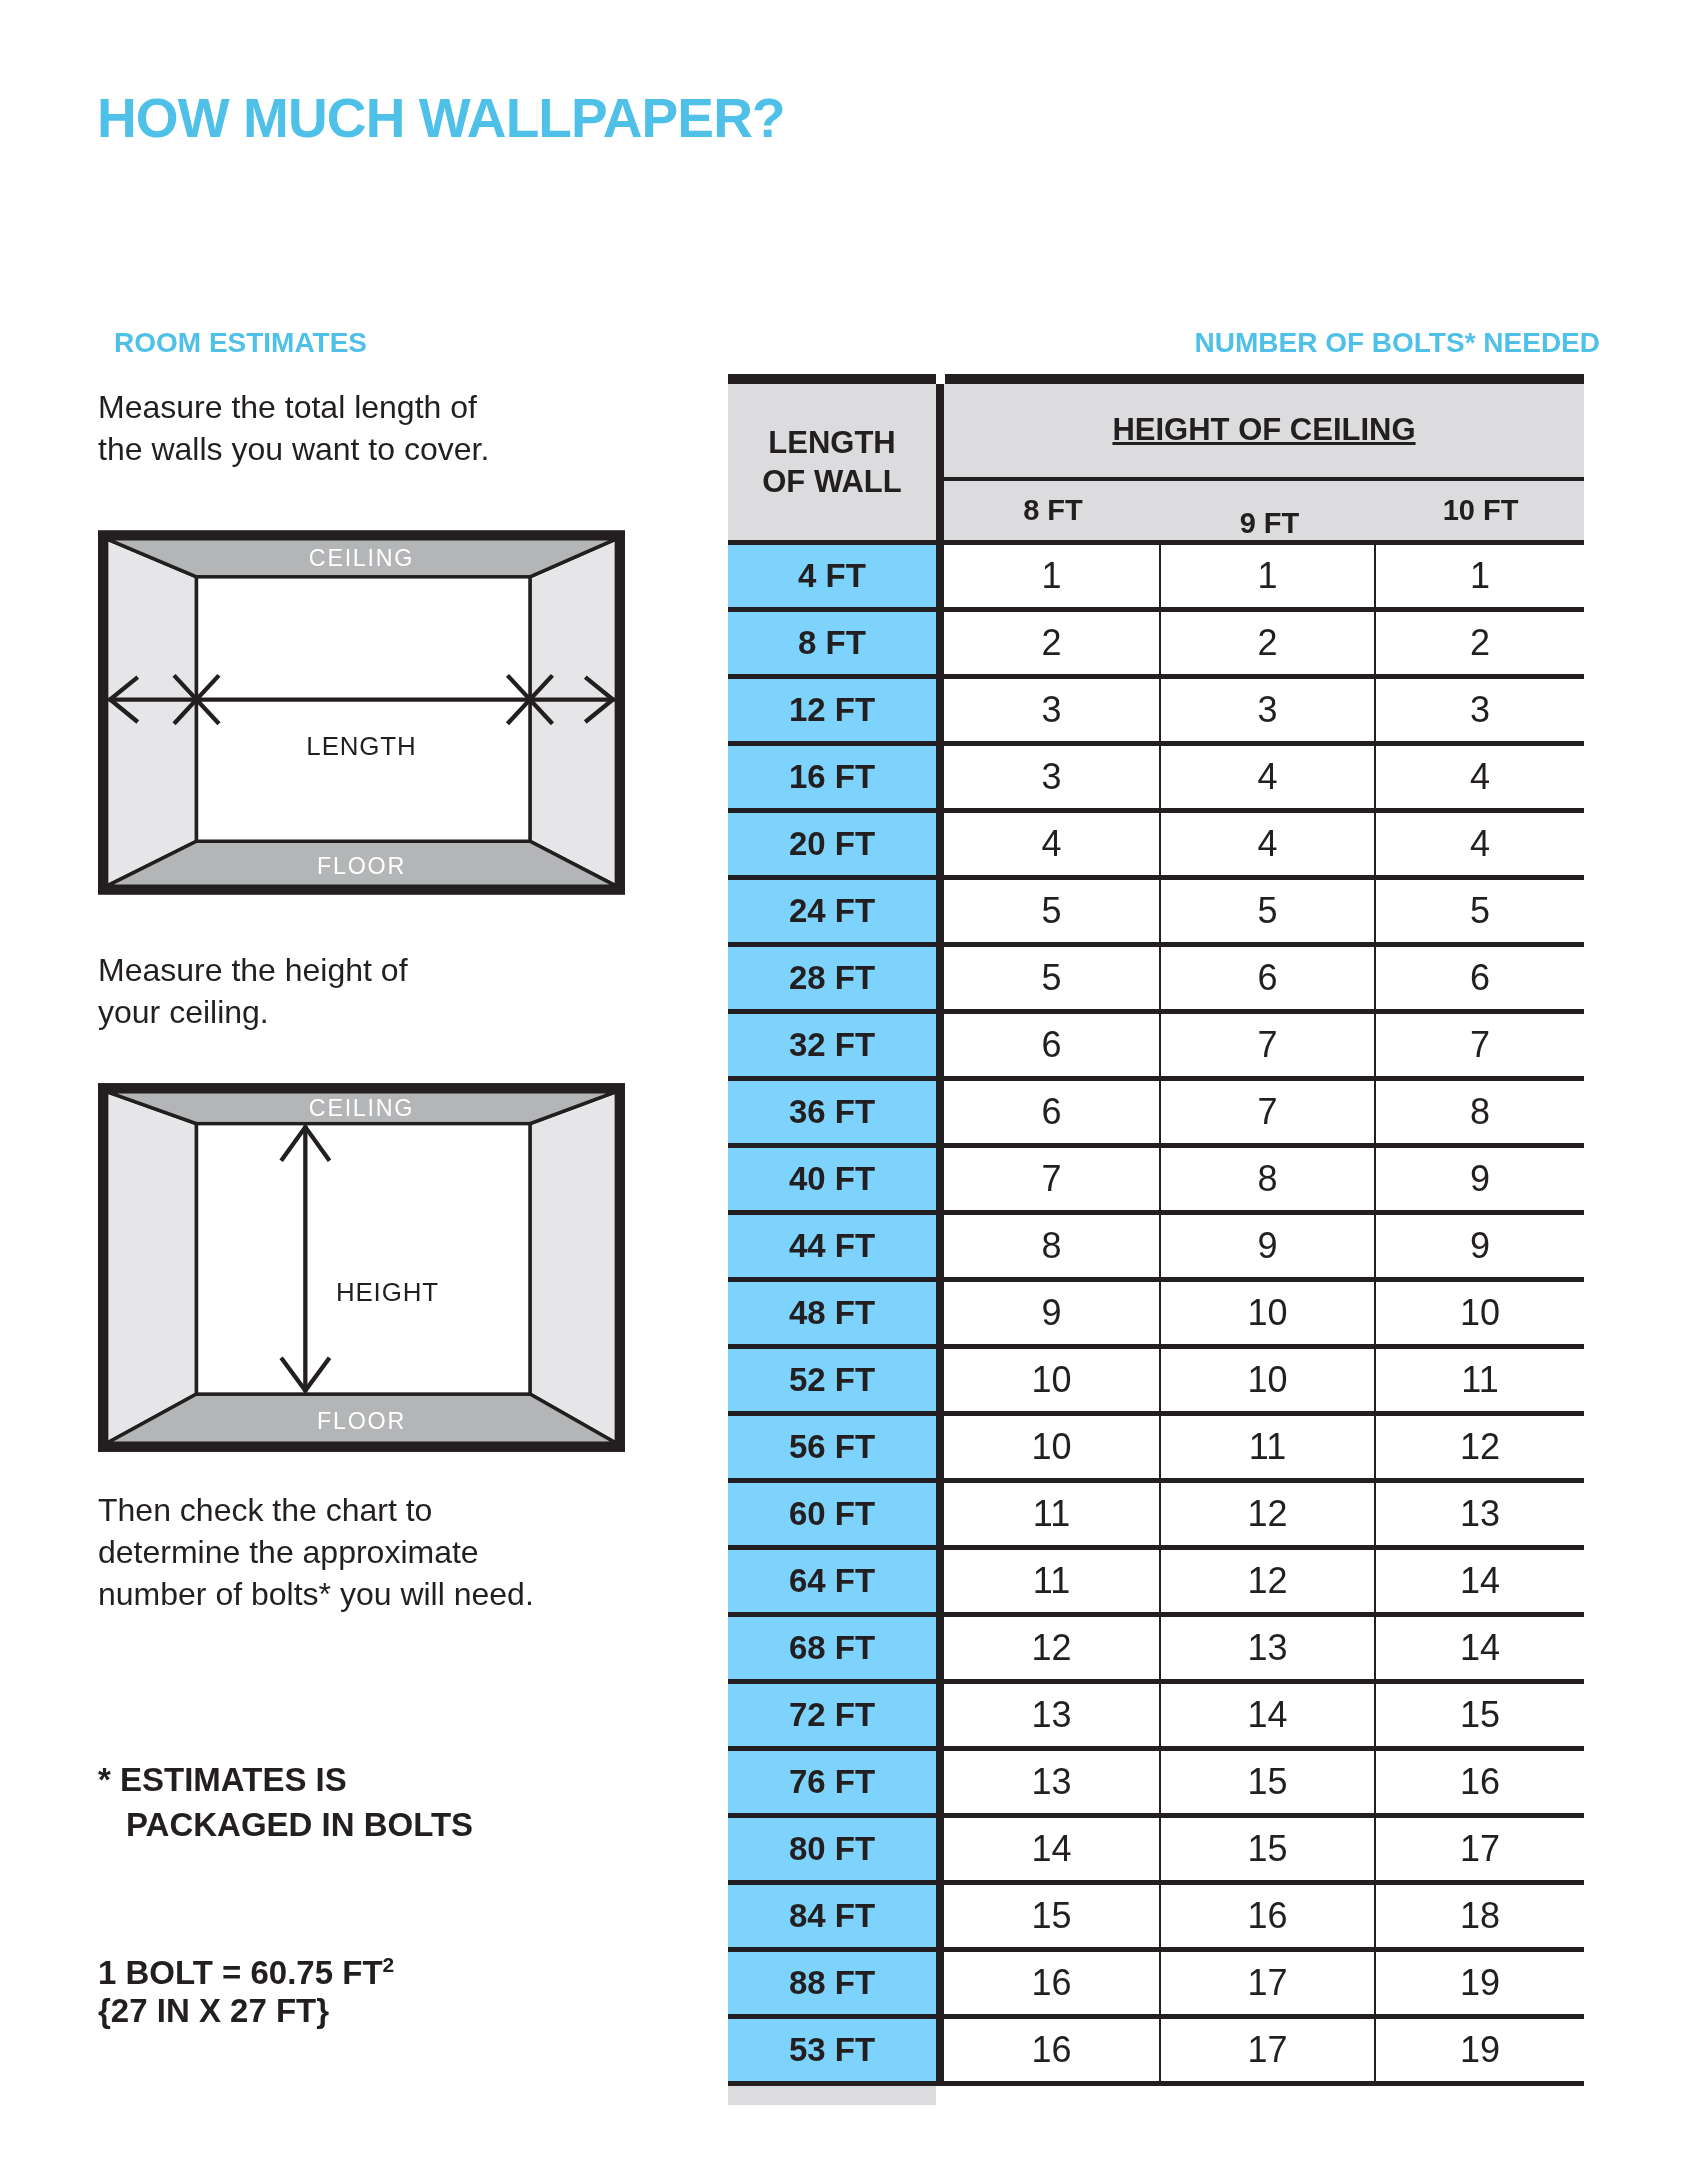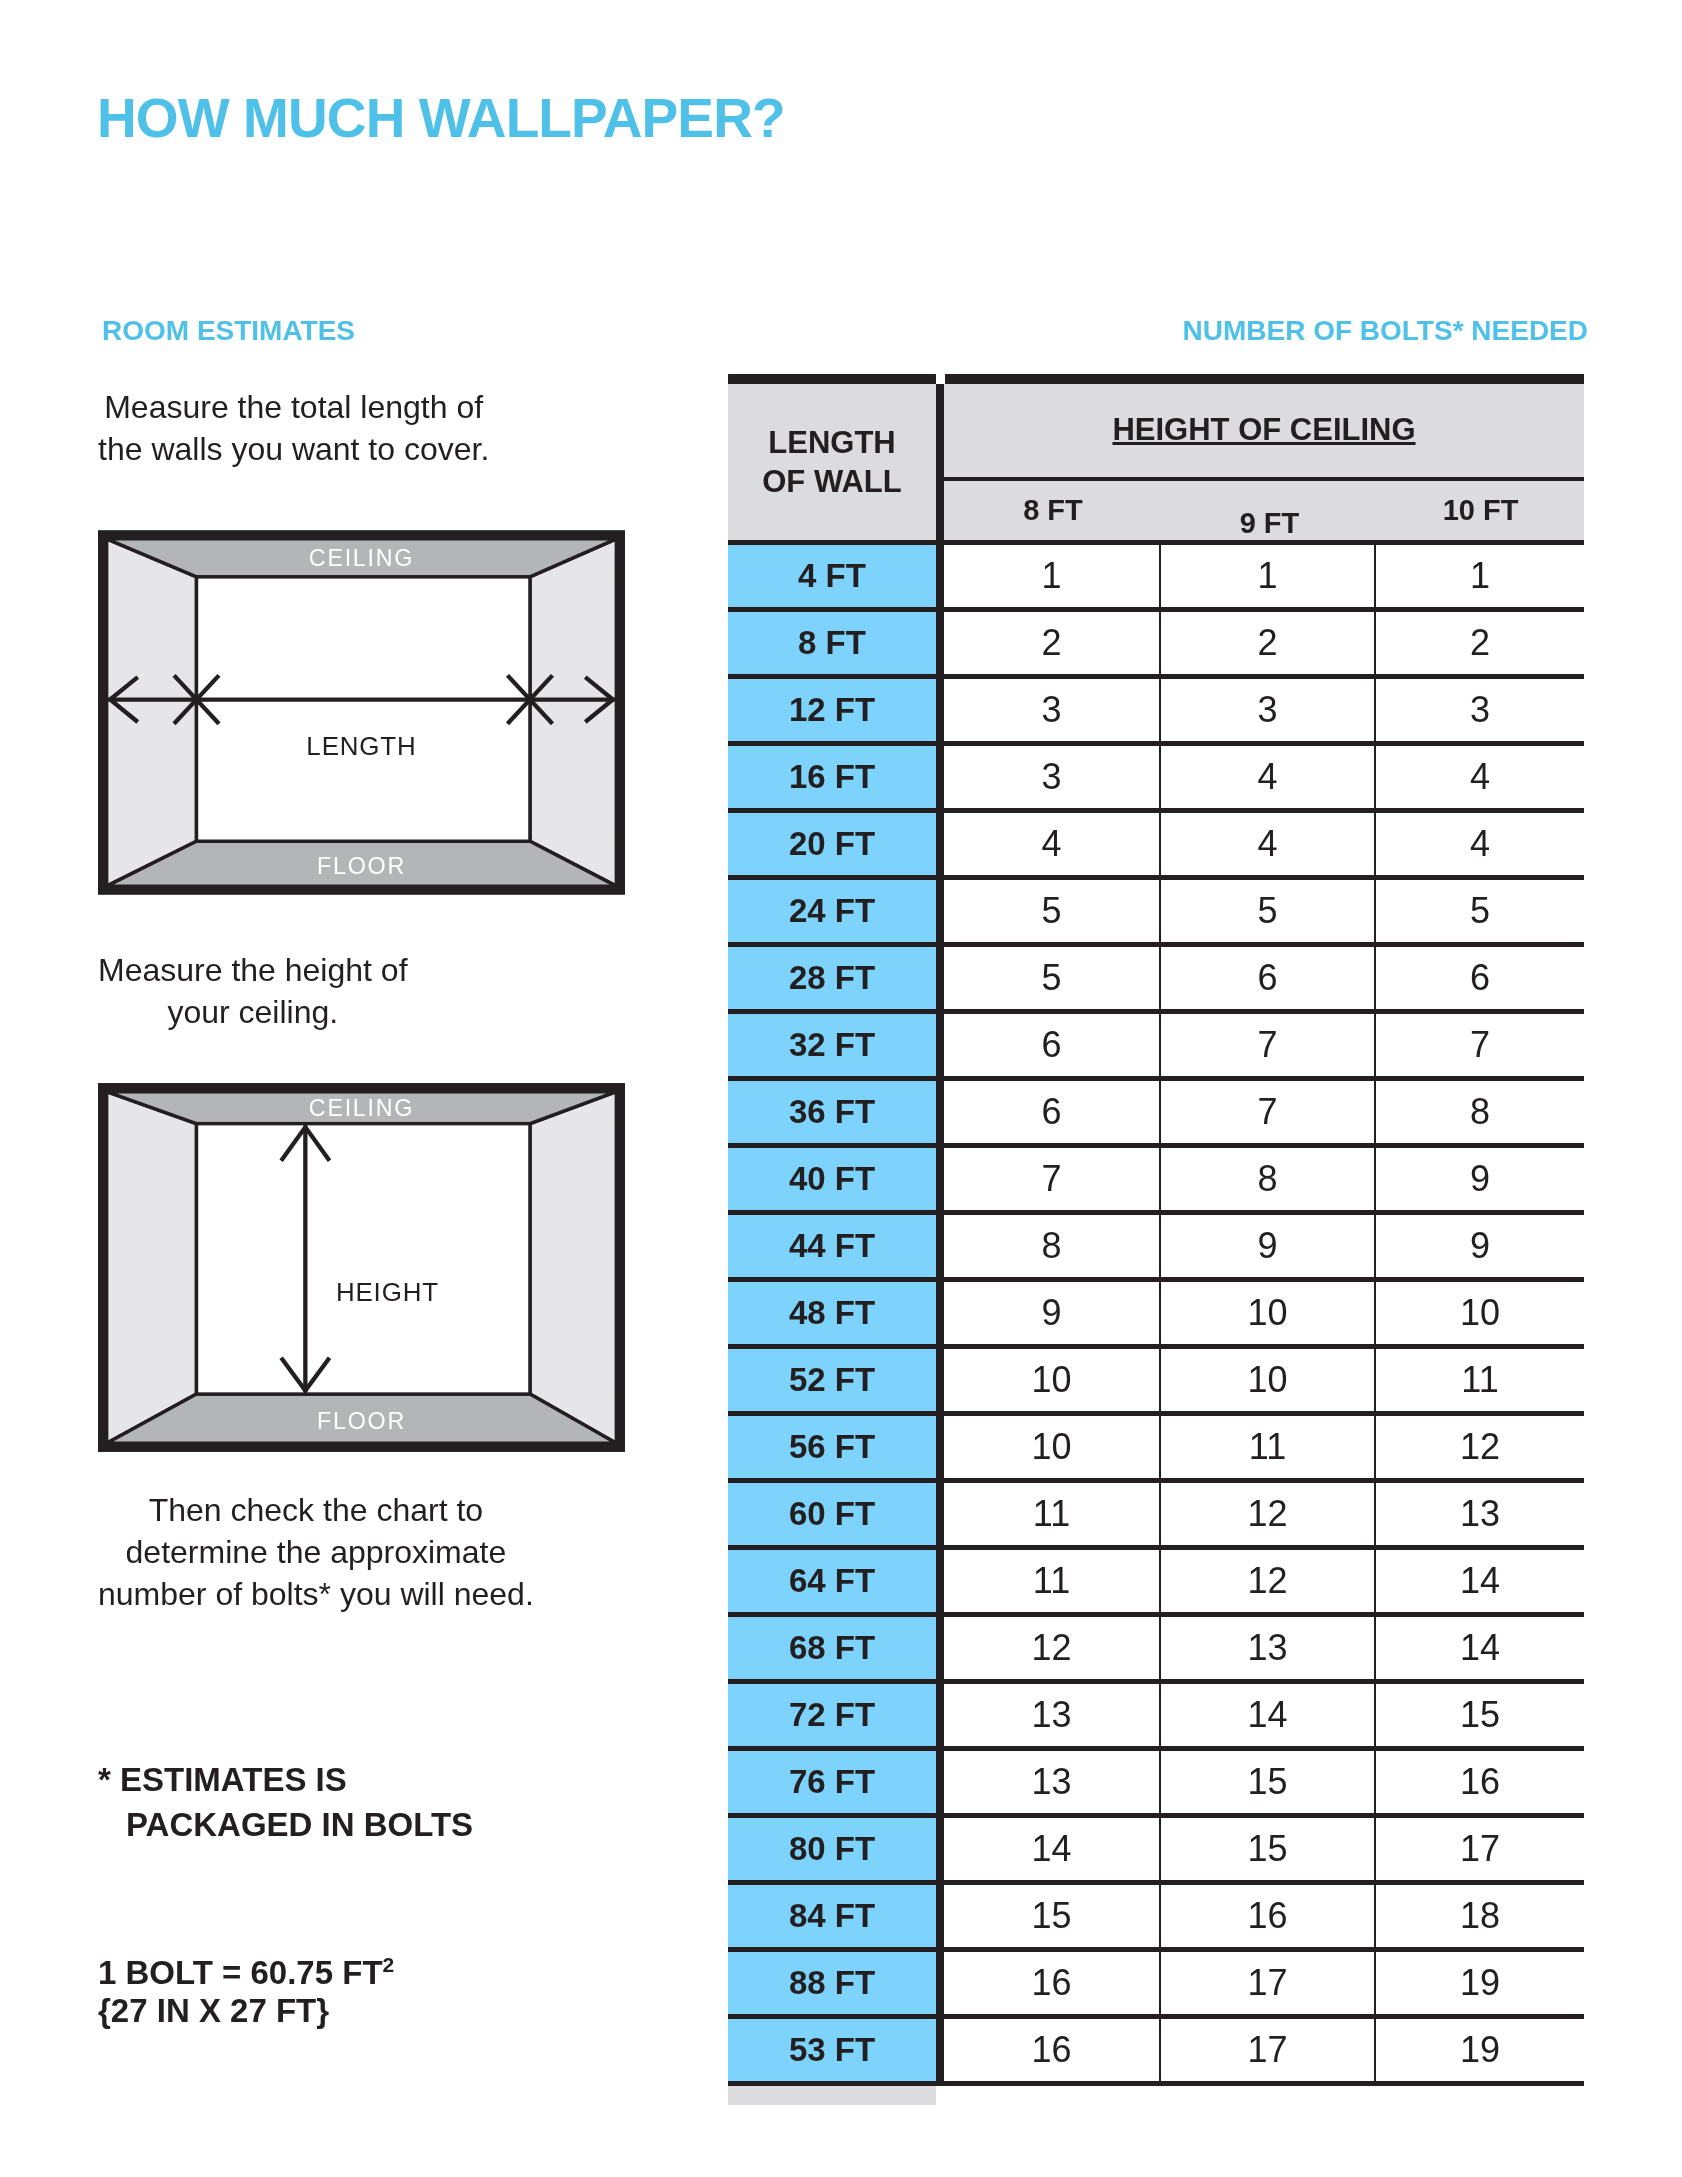--- a/index.html
+++ b/index.html
@@ -5,27 +5,27 @@
   html,body { margin:0; padding:0; background:#ffffff; }
   .page {
     position:relative; width:1683px; height:2177px; background:#ffffff;
     font-family:"Liberation Sans","DejaVu Sans",sans-serif; color:#231f20; overflow:hidden;
   }
   .main-title {
     position:absolute; left:97px; top:86px; margin:0;
     font-size:55px; font-weight:bold; letter-spacing:-0.9px; color:#4fc1e8; white-space:nowrap;
   }
   .sec-heading {
-    position:absolute; margin:4px; font-size:28px; font-weight:bold;
+    position:absolute; margin:16px; font-size:28px; font-weight:bold;
     color:#4fc1e8; white-space:nowrap;
   }
   #re-heading { left:98px; top:311px; }
   #nb-heading { left:728px; top:311px; width:856px; text-align:right; }
   .para { position:absolute; left:98px; font-size:32px; line-height:42px; }
-  .para div { white-space:nowrap;text-align:center; }
+  .para div { white-space:nowrap; }
   #p1 { top:386px; }
   #p2 { top:949px; }
   #p3 { top:1489px; }
   .footnote { position:absolute; left:98px; top:1757px; font-size:33px; font-weight:bold; line-height:45px; }
   .footnote .indent { padding-left:28px; }
   .bolt-eq { position:absolute; left:98px; top:1946px; font-size:33px; font-weight:bold; line-height:38px; }
   .bolt-eq sup { font-size:21px; }
   .diagram { position:absolute; left:98px; }
   #diagram1 { top:530px; }
   #diagram2 { top:1083px; }

